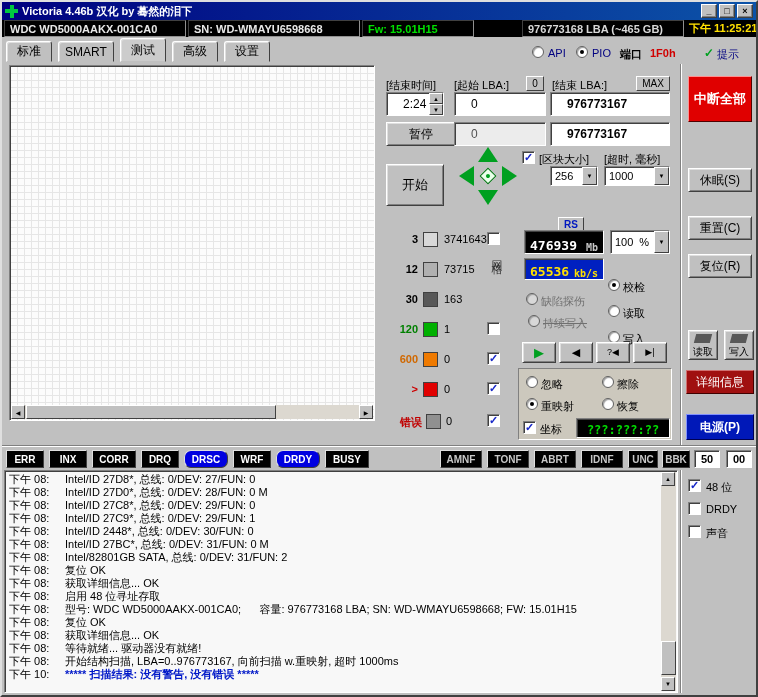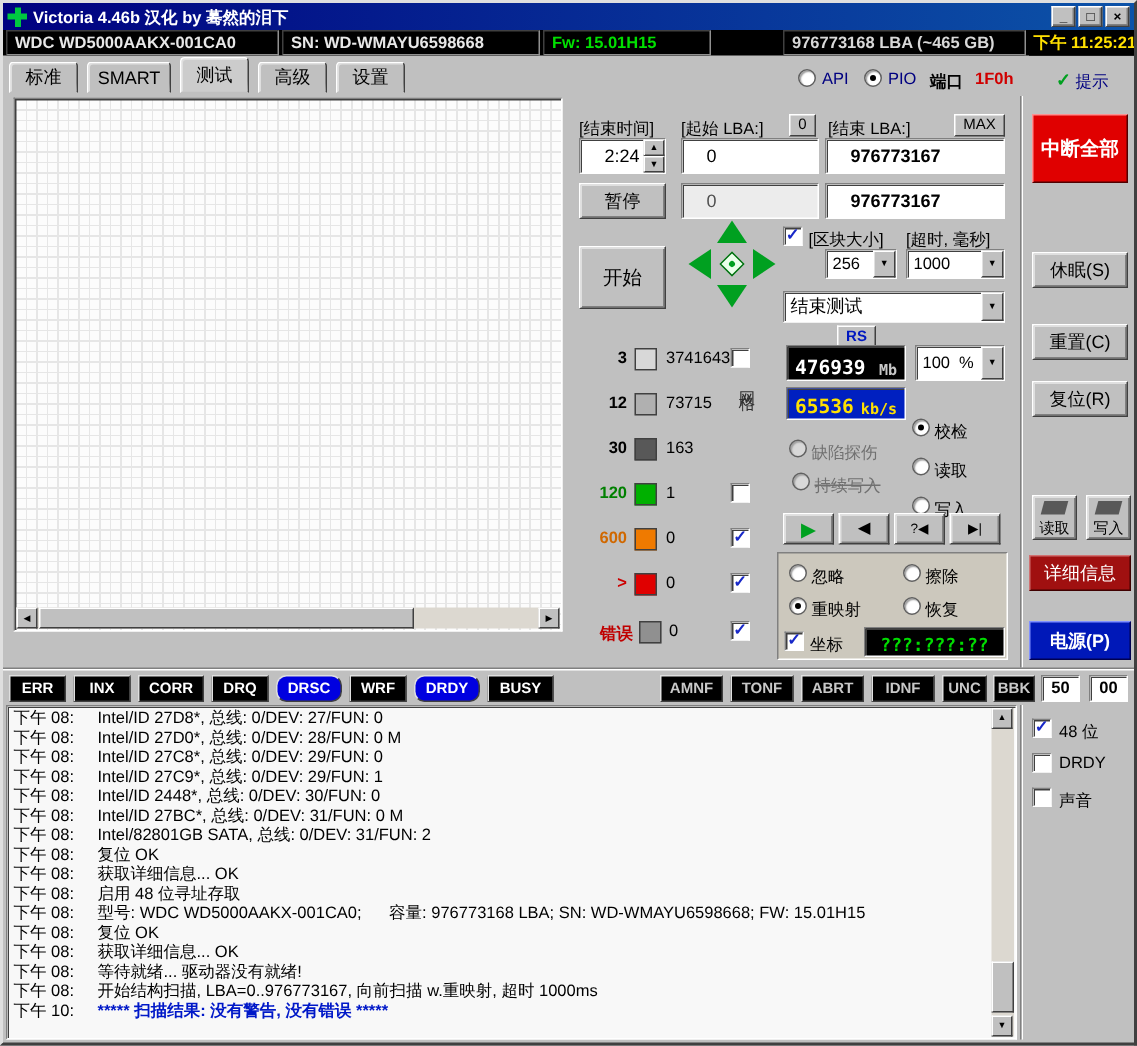--- a/index.html
+++ b/index.html
@@ -199,21 +199,21 @@
         </div>
     </div>
   </div>
   <div class="field" style="left:452px;top:90px;width:92px;height:24px">
     <span>0</span>
   </div>
   <div class="field" style="left:548px;top:90px;width:120px;height:24px">
     <span class="bold">976773167</span>
   </div>
 
-  <div class="btn" style="left:384px;top:120px;width:58px;height:24px">暂停</div>
+  <div class="btn" style="left:384px;top:120px;width:70px;height:24px">暂停</div>
   <div class="field" style="left:452px;top:120px;width:92px;height:24px;background:#ececec;color:#505050">
     <span>0</span>
   </div>
   <div class="field" style="left:548px;top:120px;width:120px;height:24px">
     <span class="bold">976773167</span>
   </div>
 
   <div class="checkbox checked" style="left:520px;top:149px">
       <span class="cg">✓</span>
     </div>
@@ -234,26 +234,20 @@
 
   <div class="nav" style="left:456px;top:144px">
     <div class="tri tri-up"></div>
     <div class="tri tri-down"></div>
     <div class="tri tri-left"></div>
     <div class="tri tri-right"></div>
     <div class="nav-center"></div>
   </div>
   <div class="btn" style="left:384px;top:162px;width:58px;height:42px;font-size:13px">开始</div>
 
-  <div class="combo" style="left:520px;top:192px;width:148px;height:21px;font-size:12px">
-    <span>结束测试</span>
-    <span class="combo-btn">
-        <i>▼</i>
-      </span>
-  </div>
 
   <div class="tinybtn" style="left:556px;top:215px;width:26px;color:#0018c0;font-weight:bold">RS</div>
   <span class="vlabel" style="left:487px;top:250px">网格</span>
 
   <span class="blk-th" style="left: 388px; top: 231px; color: rgb(0, 0, 0);">3</span>
   <span class="blk-sq" style="left: 421px; top: 230px; background: rgb(216, 216, 216);"></span>
   <span class="blk-ct" style="left:442px;top:231px">3741643</span>
 
   <span class="blk-th" style="left: 388px; top: 261px; color: rgb(0, 0, 0);">12</span>
   <span class="blk-sq" style="left: 421px; top: 260px; background: rgb(176, 176, 176);"></span>

